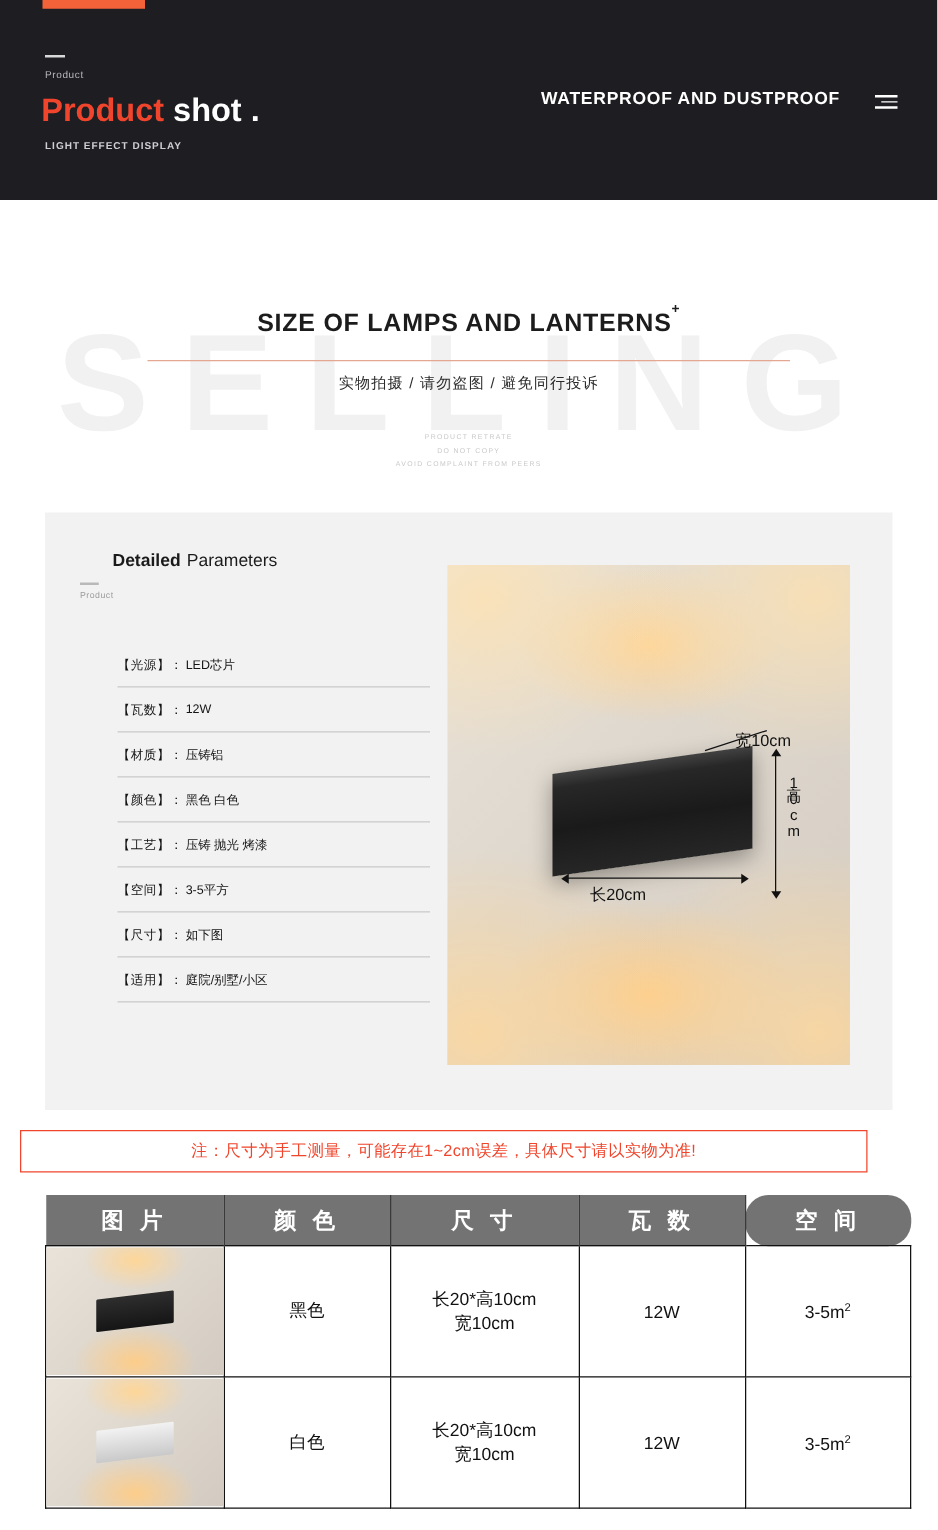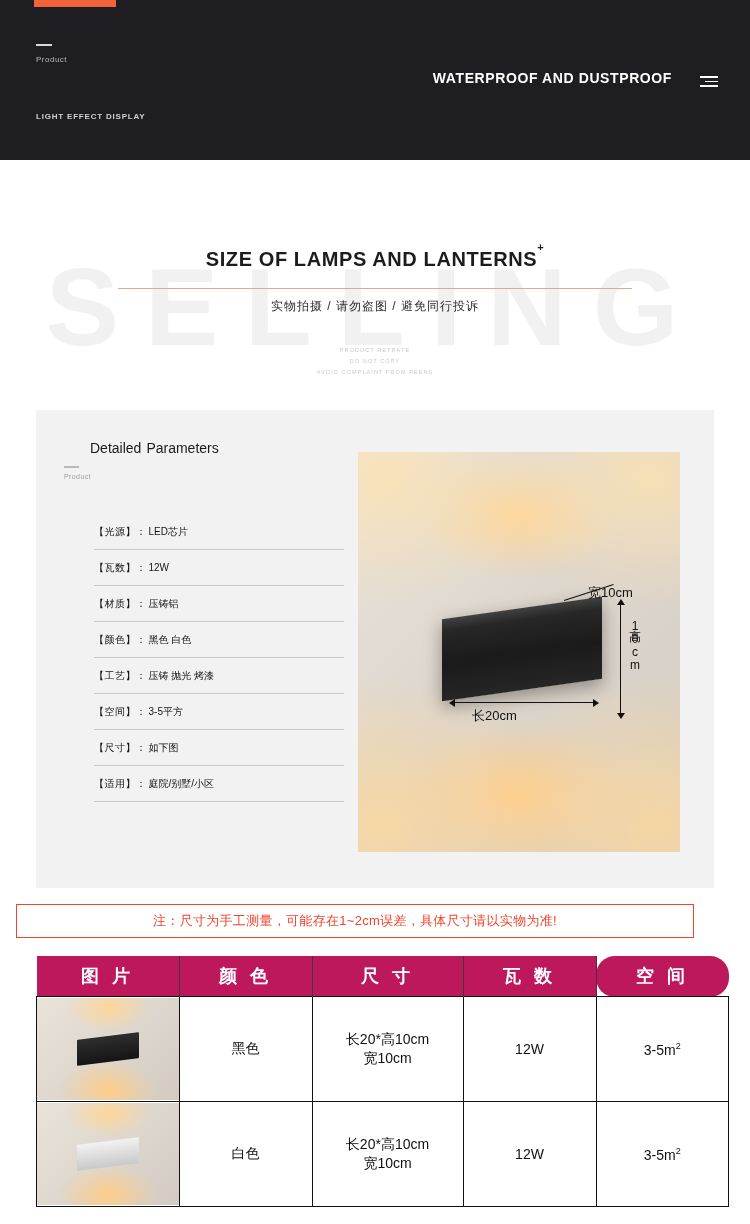--- a/index.html
+++ b/index.html
@@ -42,21 +42,21 @@
   .selling .rule{position:absolute;left:118px;top:128px;width:514px;height:1px;background:#e4a892;}
   .selling .cn-sub{position:absolute;left:0;right:0;top:138px;text-align:center;font-size:12px;color:#2b2b2b;letter-spacing:1px;}
   .selling .tiny{position:absolute;left:0;right:0;text-align:center;font-size:5.5px;color:#c9c9c9;letter-spacing:1.1px;}
   .selling .tiny.l1{top:187px;}
   .selling .tiny.l2{top:198px;}
   .selling .tiny.l3{top:209px;}
 
   
   .params{position:relative;margin:0 36px;width:678px;height:478px;background:#f2f2f2;}
   .params .pm-title{position:absolute;left:27px;top:30px;font-size:14px;color:#1b1b1b;}
-  .params .pm-title b{font-weight:normal;padding-left:27px;}
+  .params .pm-title b{font-weight:bold;padding-left:27px;}
   .params .pm-title span{font-weight:normal;margin-left:5px;}
   .params .pm-dash{position:absolute;left:28px;top:56px;width:15px;height:1.6px;background:#b9b9b9;}
   .params .pm-kicker{position:absolute;left:28px;top:63px;font-size:7px;color:#9c9c9c;letter-spacing:.4px;}
 
   .spec-list{position:absolute;left:58px;top:104px;width:250px;}
   .spec-row{
     position:relative;height:35px;border-bottom:1px solid #c9c9c9;
     display:flex;align-items:center;font-size:10px;color:#141414;white-space:nowrap;
   }
   .spec-row .k{letter-spacing:.5px;}
@@ -104,21 +104,21 @@
   
   .note{
     margin:16px 16px 0;width:676px;height:32px;border:1px solid #f0452c;
     display:flex;align-items:center;justify-content:center;
     font-size:13px;color:#f0452c;letter-spacing:.3px;
   }
 
   
   .tbl{margin:18px 36px 0;width:678px;border-collapse:collapse;table-layout:fixed;}
   .tbl th{
-    background:#be185d;color:#ffffff;font-size:18px;font-weight:bold;letter-spacing:4px;
+    background:#737373;color:#ffffff;font-size:18px;font-weight:bold;letter-spacing:4px;
     height:38px;border-right:1px solid #3a3a3a;
   }
   .tbl th:last-child{border-right:none;border-radius:19px;}
   .tbl td{
     border:1px solid #111;text-align:center;font-size:14px;color:#111;height:102px;vertical-align:middle;
   }
   .tbl td.imgcell{padding:0;border-left:1px solid #111;}
   .tbl .thumb{
     position:relative;width:100%;height:102px;overflow:hidden;
     background:
@@ -137,20 +137,25 @@
 </style>
 </head>
 <body>
 
 <div class="page">
 
   <div class="header">
     <div class="accent-bar"></div>
     <div class="small-dash"></div>
     <div class="product-kicker">Product</div>
+    <div class="title">
+      <span class="red">Product</span>
+      <span>shot</span>
+      <span class="dot">.</span>
+    </div>
     <div class="subtitle">LIGHT EFFECT DISPLAY</div>
     <div class="wp">WATERPROOF AND DUSTPROOF</div>
     <div class="menu-icon">
       <span></span>
         <span></span>
         <span></span>
     </div>
   </div>
 
   <div class="selling">

